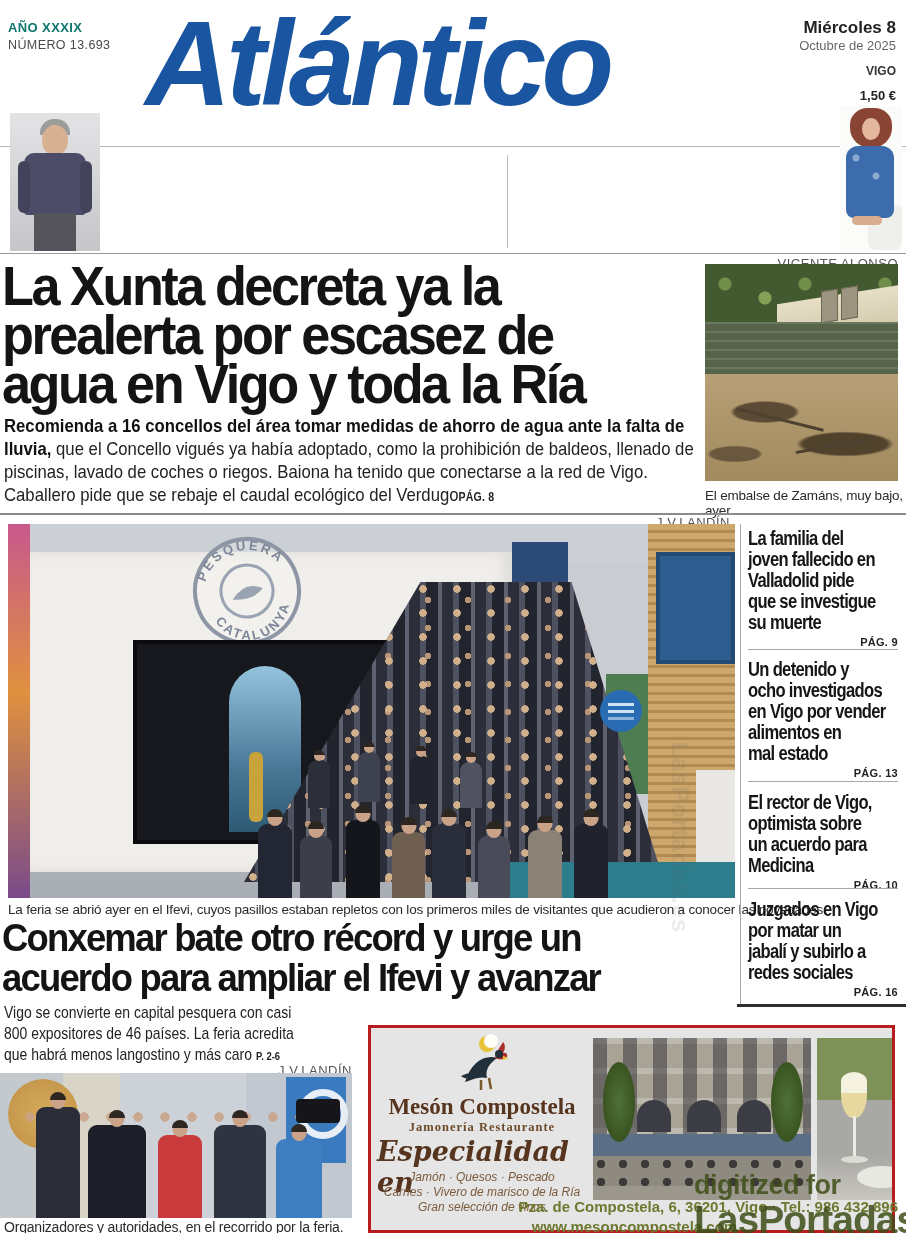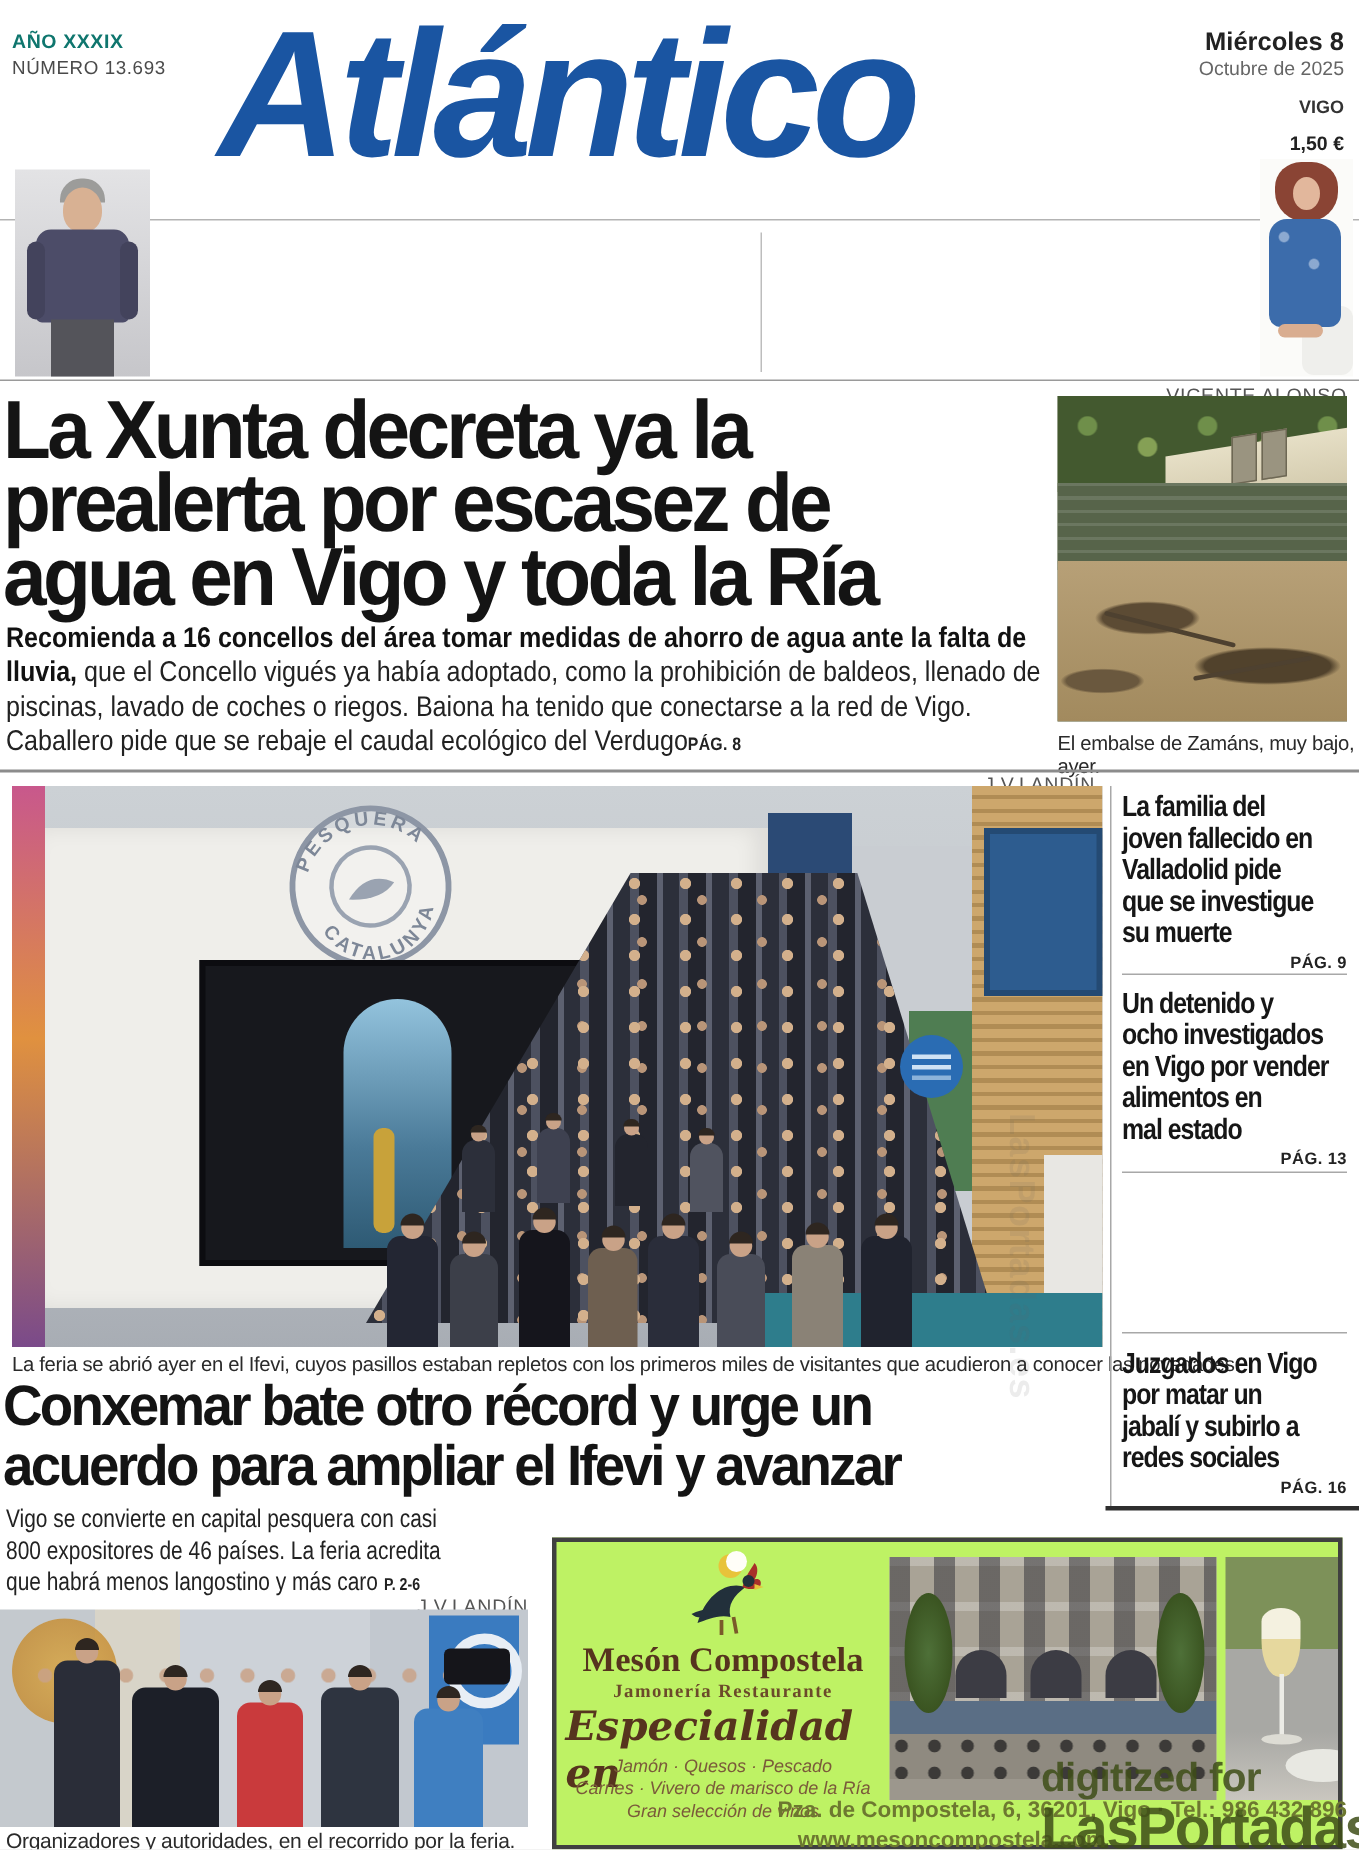--- a/index.html
+++ b/index.html
@@ -136,22 +136,22 @@
   .o-blob{left:8px;top:6px;width:70px;height:70px;border-radius:50%;
         background:radial-gradient(#d9a43c,#c78c2e 70%,transparent 75%);opacity:.8;}
   .o-poster{left:286px;top:4px;width:60px;height:86px;background:#3a7bc0;}
   .o-ring{left:12px;top:12px;width:36px;height:36px;border-radius:50%;border:7px solid #e8eef5;}
   .o-heads{left:20px;top:34px;width:300px;height:26px;
         background:repeating-radial-gradient(circle at 10px 10px,#c9a287 0 4.5px,transparent 5px 100%);
         background-size:27px 22px;opacity:.85;}
   .o-cam{left:296px;top:26px;width:44px;height:24px;background:#15151a;border-radius:4px;}
 
   
-  .ad{left:368px;top:1025px;width:527px;height:208px;background:#bef264;
-      border:3px solid #404040;box-sizing:border-box;}
+  .ad{left:368px;top:1025px;width:527px;height:208px;background:#e5e5e5;
+      border:3px solid #b91c1c;box-sizing:border-box;}
   .ad-serif{font-family:"Liberation Serif",serif;}
   .ad-name{left:6px;top:66px;width:210px;text-align:center;font-size:23px;font-weight:bold;color:#56341e;}
   .ad-sub{left:6px;top:92px;width:210px;text-align:center;font-size:12.5px;font-weight:bold;color:#6b4a2a;letter-spacing:1px;}
   .ad-tag{left:6px;top:108px;width:210px;text-align:left;font-size:27px;font-style:italic;font-weight:bold;color:#56341e;font-family:"DejaVu Serif",serif;}
   .ad-i{width:210px;left:6px;text-align:center;font-size:12px;font-style:italic;color:#7a5a3a;}
   .ad-photo{left:222px;top:10px;width:218px;height:162px;overflow:hidden;background:#b5b0a4;}
   .ap-win{left:0;top:0;width:218px;height:96px;
       background:repeating-linear-gradient(90deg,rgba(45,45,52,.5) 0 14px,transparent 14px 30px),
                  repeating-linear-gradient(180deg,rgba(250,250,250,.25) 0 6px,transparent 6px 30px),#a9a396;}
   .ap-arch{top:62px;width:34px;height:32px;border-radius:17px 17px 0 0;background:#3c3c44;}
@@ -299,20 +299,27 @@
   <div class="abs" style="left:748px;top:659px;width:150px;">
     <div class="sb-line cx nw">Un detenido y</div>
     <div class="sb-line cx nw">ocho investigados</div>
     <div class="sb-line cx nw">en Vigo por vender</div>
     <div class="sb-line cx nw">alimentos en</div>
     <div class="sb-line cx nw">mal estado</div>
     <div class="sb-pag">PÁG. 13</div>
   </div>
   <div class="sb-div" style="top:781px;"></div>
 
+  <div class="abs" style="left:748px;top:792px;width:150px;">
+    <div class="sb-line cx nw">El rector de Vigo,</div>
+    <div class="sb-line cx nw">optimista sobre</div>
+    <div class="sb-line cx nw">un acuerdo para</div>
+    <div class="sb-line cx nw">Medicina</div>
+    <div class="sb-pag">PÁG. 10</div>
+  </div>
   <div class="sb-div" style="top:888px;"></div>
 
   <div class="abs" style="left:748px;top:899px;width:150px;">
     <div class="sb-line cx nw">Juzgados en Vigo</div>
     <div class="sb-line cx nw">por matar un</div>
     <div class="sb-line cx nw">jabalí y subirlo a</div>
     <div class="sb-line cx nw">redes sociales</div>
     <div class="sb-pag">PÁG. 16</div>
   </div>
   <div class="rule" style="left:737px;top:1004px;width:169px;height:3px;background:#2e2e2e;"></div>

